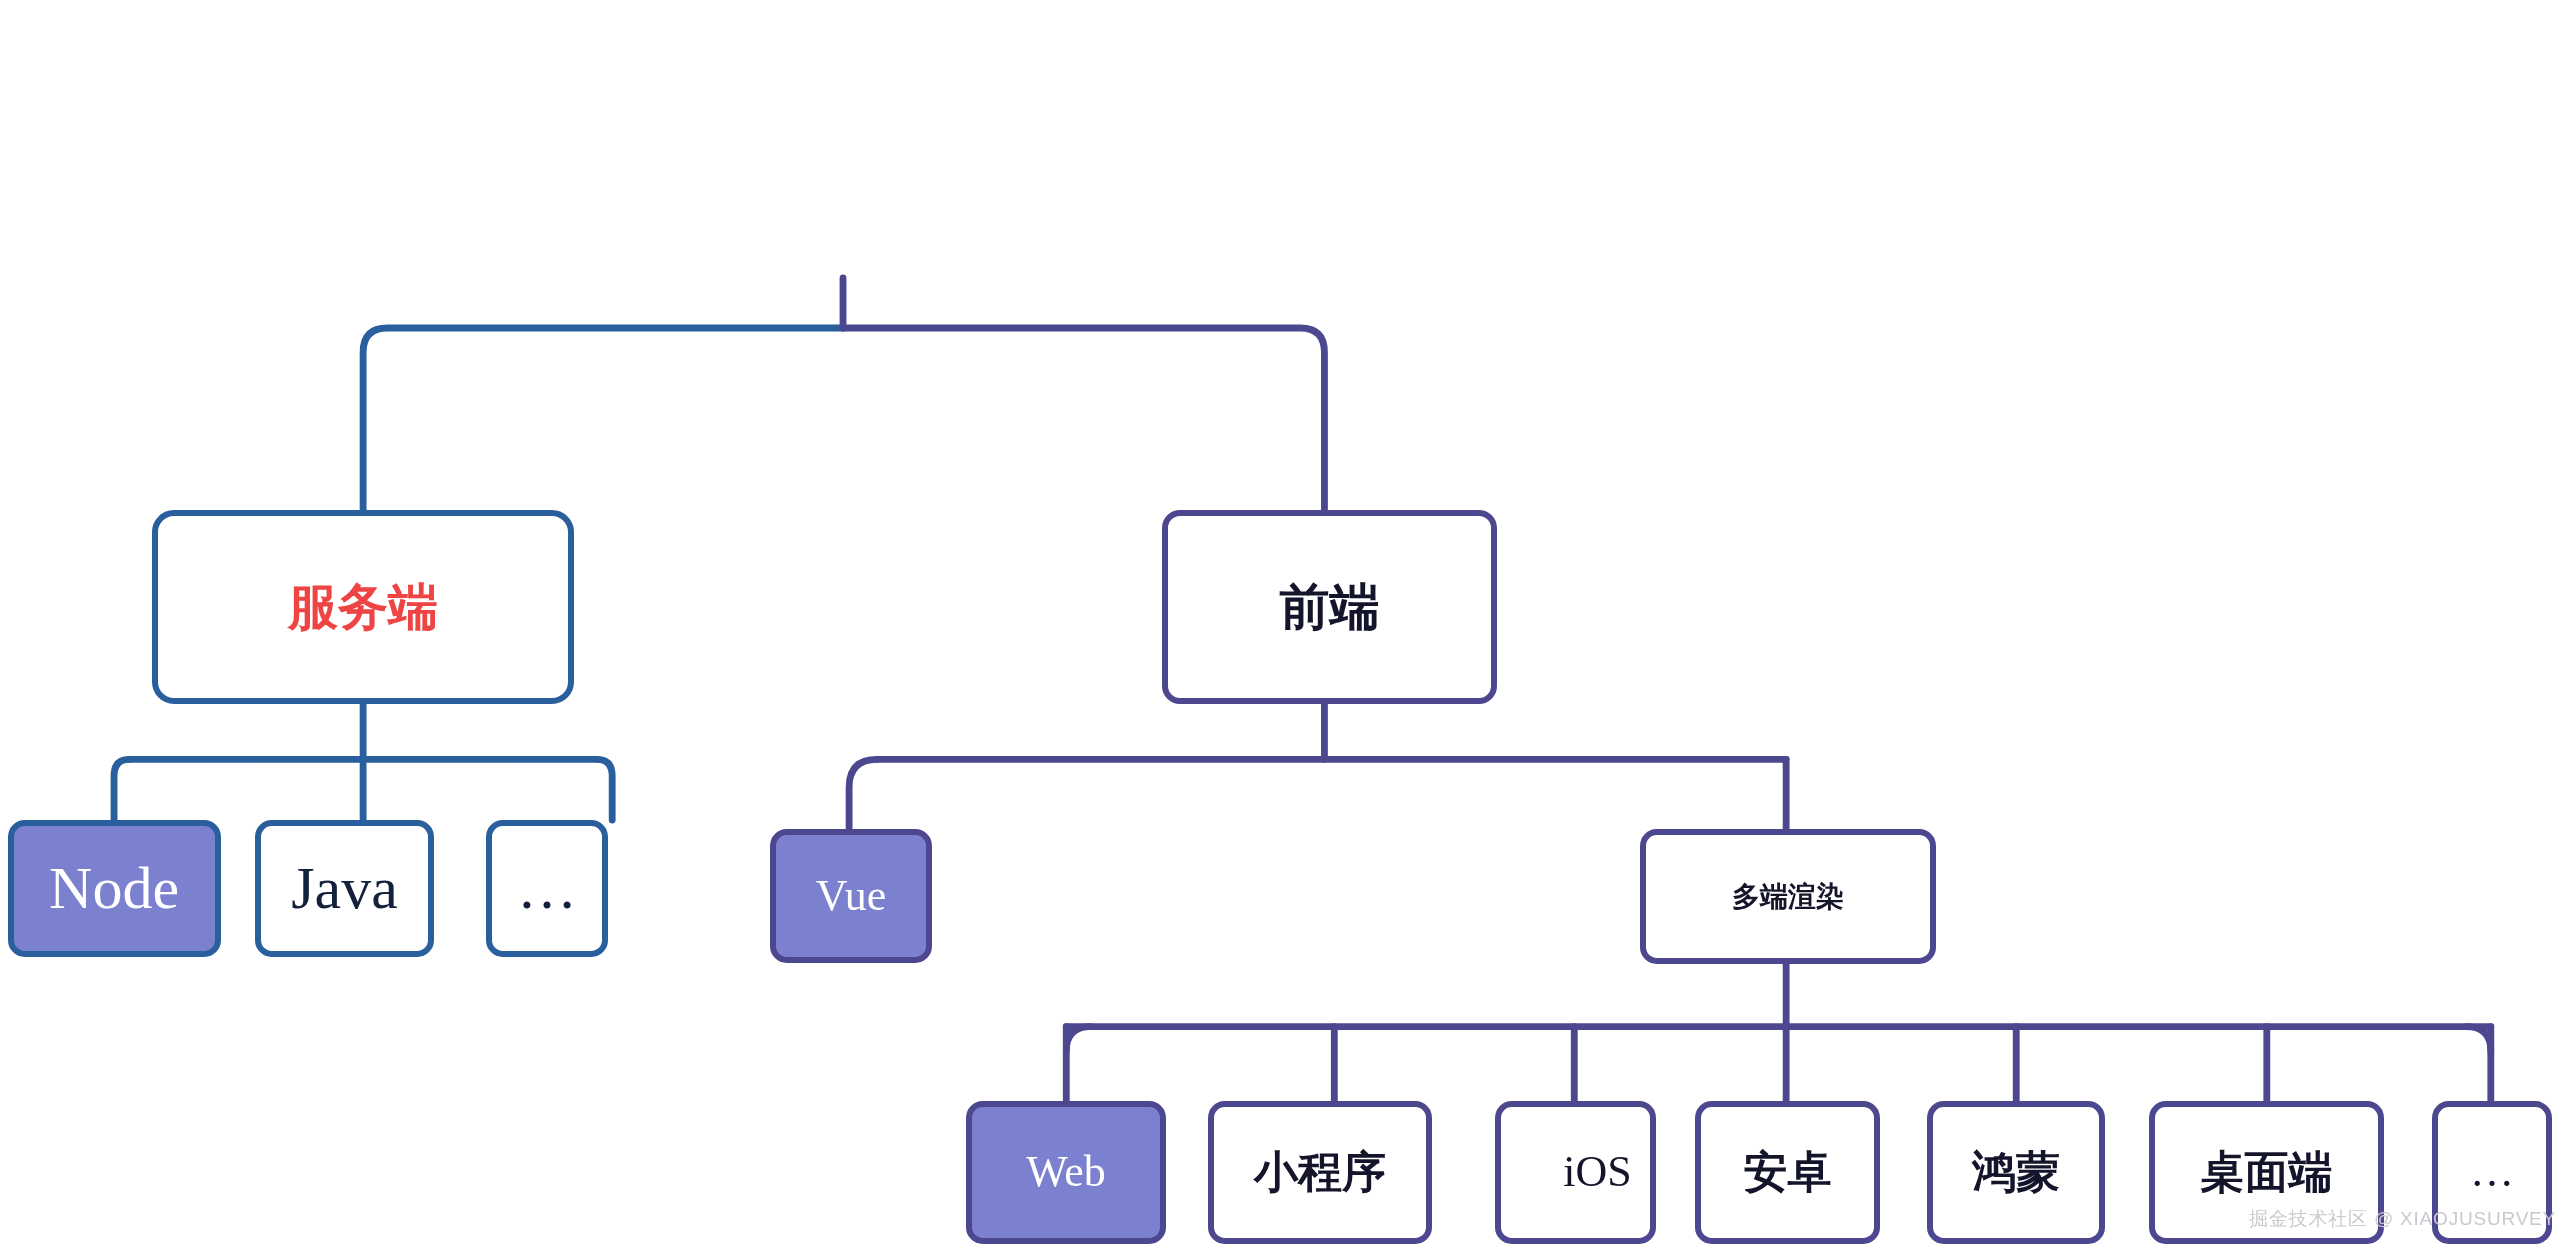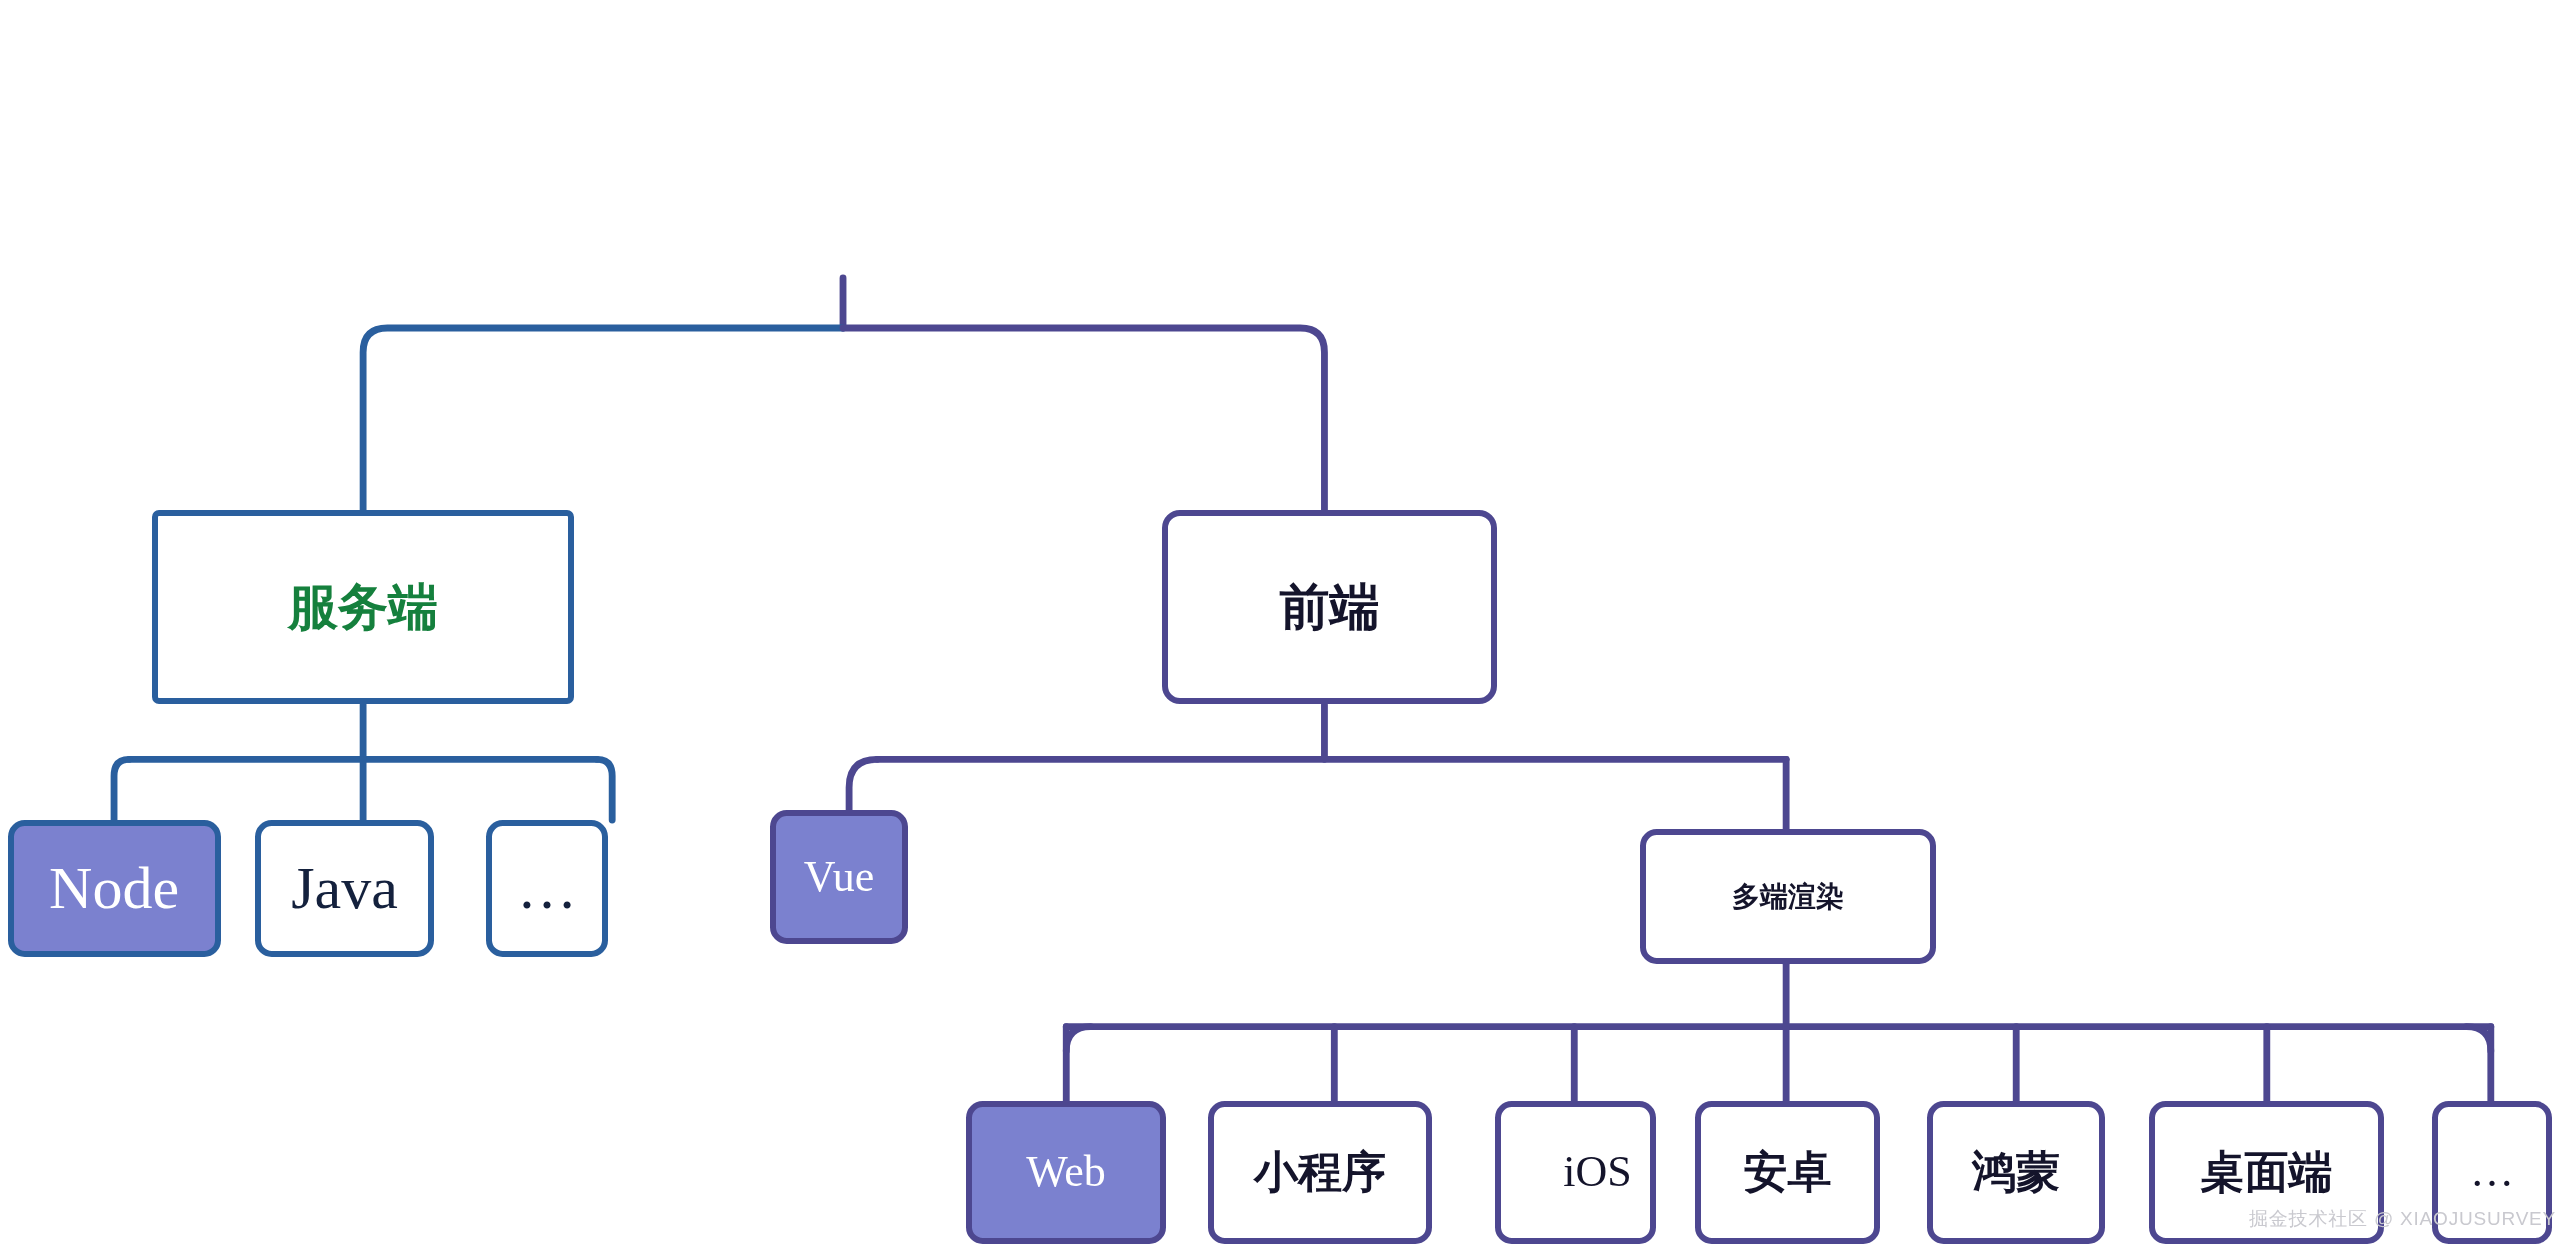--- a/index.html
+++ b/index.html
@@ -44,22 +44,22 @@
   .n-root {
     border: 6.8px solid #2c5266;
     border-radius: 20px;
     color: #2c5266;
     font-weight: bold;
     font-size: 59px;
     letter-spacing: 1.5px;
   }
   .n-blue {
     border: 6.8px solid #2a5f9e;
-    border-radius: 7px;
-    color: #15803d;
+    border-radius: 22px;
+    color: #ef4444;
     font-weight: bold;
     font-size: 50px;
   }
   .n-purple {
     border: 6.8px solid #4d4790;
     border-radius: 18px;
     color: #14142b;
     font-weight: bold;
     font-size: 50px;
   }
@@ -165,21 +165,21 @@
   </div>
 
   <div class="node n-leaf-blue" style="left:255px; top:820px; width:179px; height:137px;">
     <span class="label">Java</span>
   </div>
 
   <div class="node n-leaf-blue" style="left:486px; top:820px; width:122px; height:137px;">
     <span class="label">…</span>
   </div>
 
-  <div class="node n-leaf-purple hl-purple" style="left:770px; top:810px; width:138px; height:134px;">
+  <div class="node n-leaf-purple hl-purple" style="left:770px; top:829px; width:162px; height:134px;">
     <span class="label">Vue</span>
   </div>
 
   <div class="node n-mid-purple" style="left:1640px; top:829px; width:296px; height:135px;">
     <span class="label">多端渲染</span>
   </div>
 
   <div class="node n-leaf-purple hl-purple" style="left:966px; top:1101px; width:200px; height:143px;">
     <span class="label">Web</span>
   </div>

